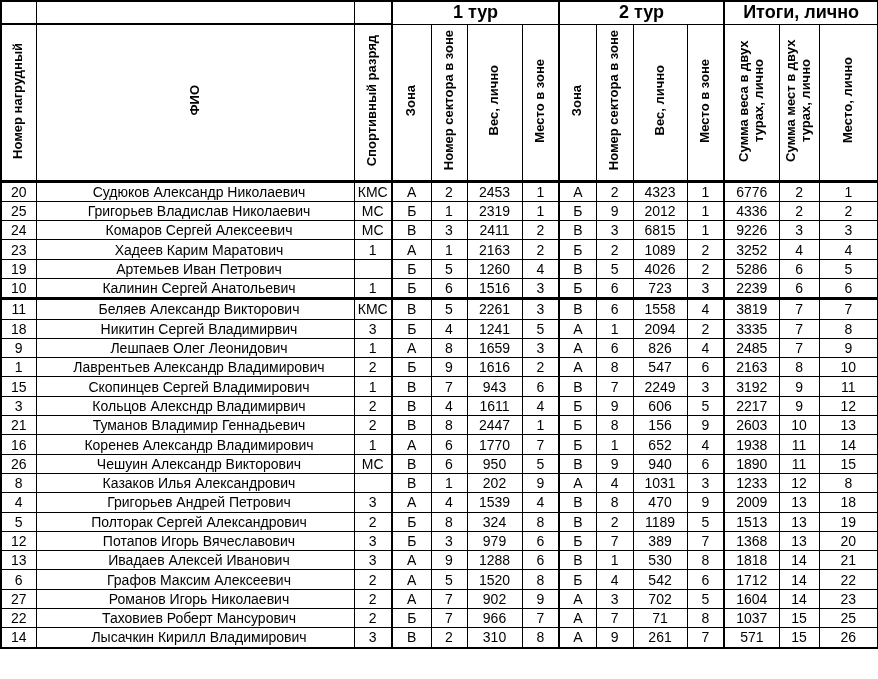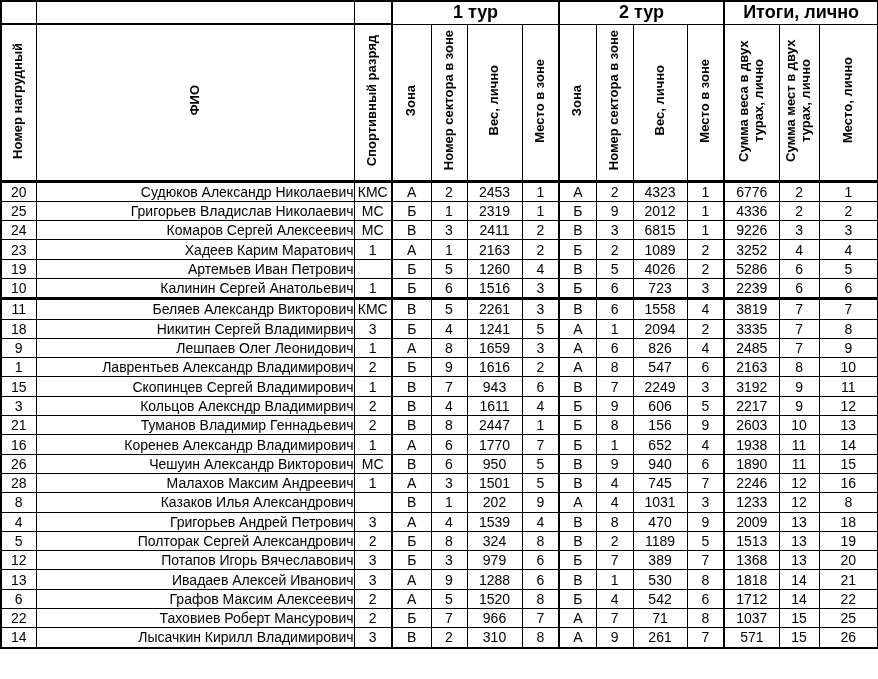--- a/index.html
+++ b/index.html
@@ -15,21 +15,21 @@
   tr.header-row th { height:152px; vertical-align:middle; text-align:center; font-weight:bold; font-size:13px; border-bottom:3px solid #000; }
   .vspan { display:inline-block; writing-mode:vertical-rl; transform:rotate(180deg); white-space:nowrap; line-height:1.15; padding:2px 0; }
   .vspan.wrap { white-space:normal; height:148px; text-align:center; }
   .vspan.clip { max-height:146px; }
 
   
   .tl { border-left-width:2px !important; }
 
   
   tbody td { height:18.3px; font-size:14px; text-align:center; vertical-align:middle; line-height:1; }
-  tbody td.name { text-align:right; padding-left:8px; }
+  tbody td.name { text-align:center; padding-left:8px; }
   tbody tr.sep td { border-bottom:3px solid #000; }
 </style>
 </head>
 <body>
 
 <table>
   <colgroup>
     <col style="width:35px">
       <col style="width:318px">
       <col style="width:38px">
@@ -306,36 +306,20 @@
         <td>5</td>
         <td class="tl">В</td>
         <td>9</td>
         <td>940</td>
         <td>6</td>
         <td class="tl">1890</td>
         <td>11</td>
         <td>15</td>
       </tr>
       <tr>
-        <td>28</td>
-        <td class="name">Малахов Максим Андреевич</td>
-        <td>1</td>
-        <td class="tl">А</td>
-        <td>3</td>
-        <td>1501</td>
-        <td>5</td>
-        <td class="tl">В</td>
-        <td>4</td>
-        <td>745</td>
-        <td>7</td>
-        <td class="tl">2246</td>
-        <td>12</td>
-        <td>16</td>
-      </tr>
-      <tr>
         <td>8</td>
         <td class="name">Казаков Илья Александрович</td>
         <td></td>
         <td class="tl">В</td>
         <td>1</td>
         <td>202</td>
         <td>9</td>
         <td class="tl">А</td>
         <td>4</td>
         <td>1031</td>
@@ -418,20 +402,36 @@
         <td>8</td>
         <td class="tl">Б</td>
         <td>4</td>
         <td>542</td>
         <td>6</td>
         <td class="tl">1712</td>
         <td>14</td>
         <td>22</td>
       </tr>
       <tr>
+        <td>27</td>
+        <td class="name">Романов Игорь Николаевич</td>
+        <td>2</td>
+        <td class="tl">А</td>
+        <td>7</td>
+        <td>902</td>
+        <td>9</td>
+        <td class="tl">А</td>
+        <td>3</td>
+        <td>702</td>
+        <td>5</td>
+        <td class="tl">1604</td>
+        <td>14</td>
+        <td>23</td>
+      </tr>
+      <tr>
         <td>22</td>
         <td class="name">Таховиев Роберт Мансурович</td>
         <td>2</td>
         <td class="tl">Б</td>
         <td>7</td>
         <td>966</td>
         <td>7</td>
         <td class="tl">А</td>
         <td>7</td>
         <td>71</td>

